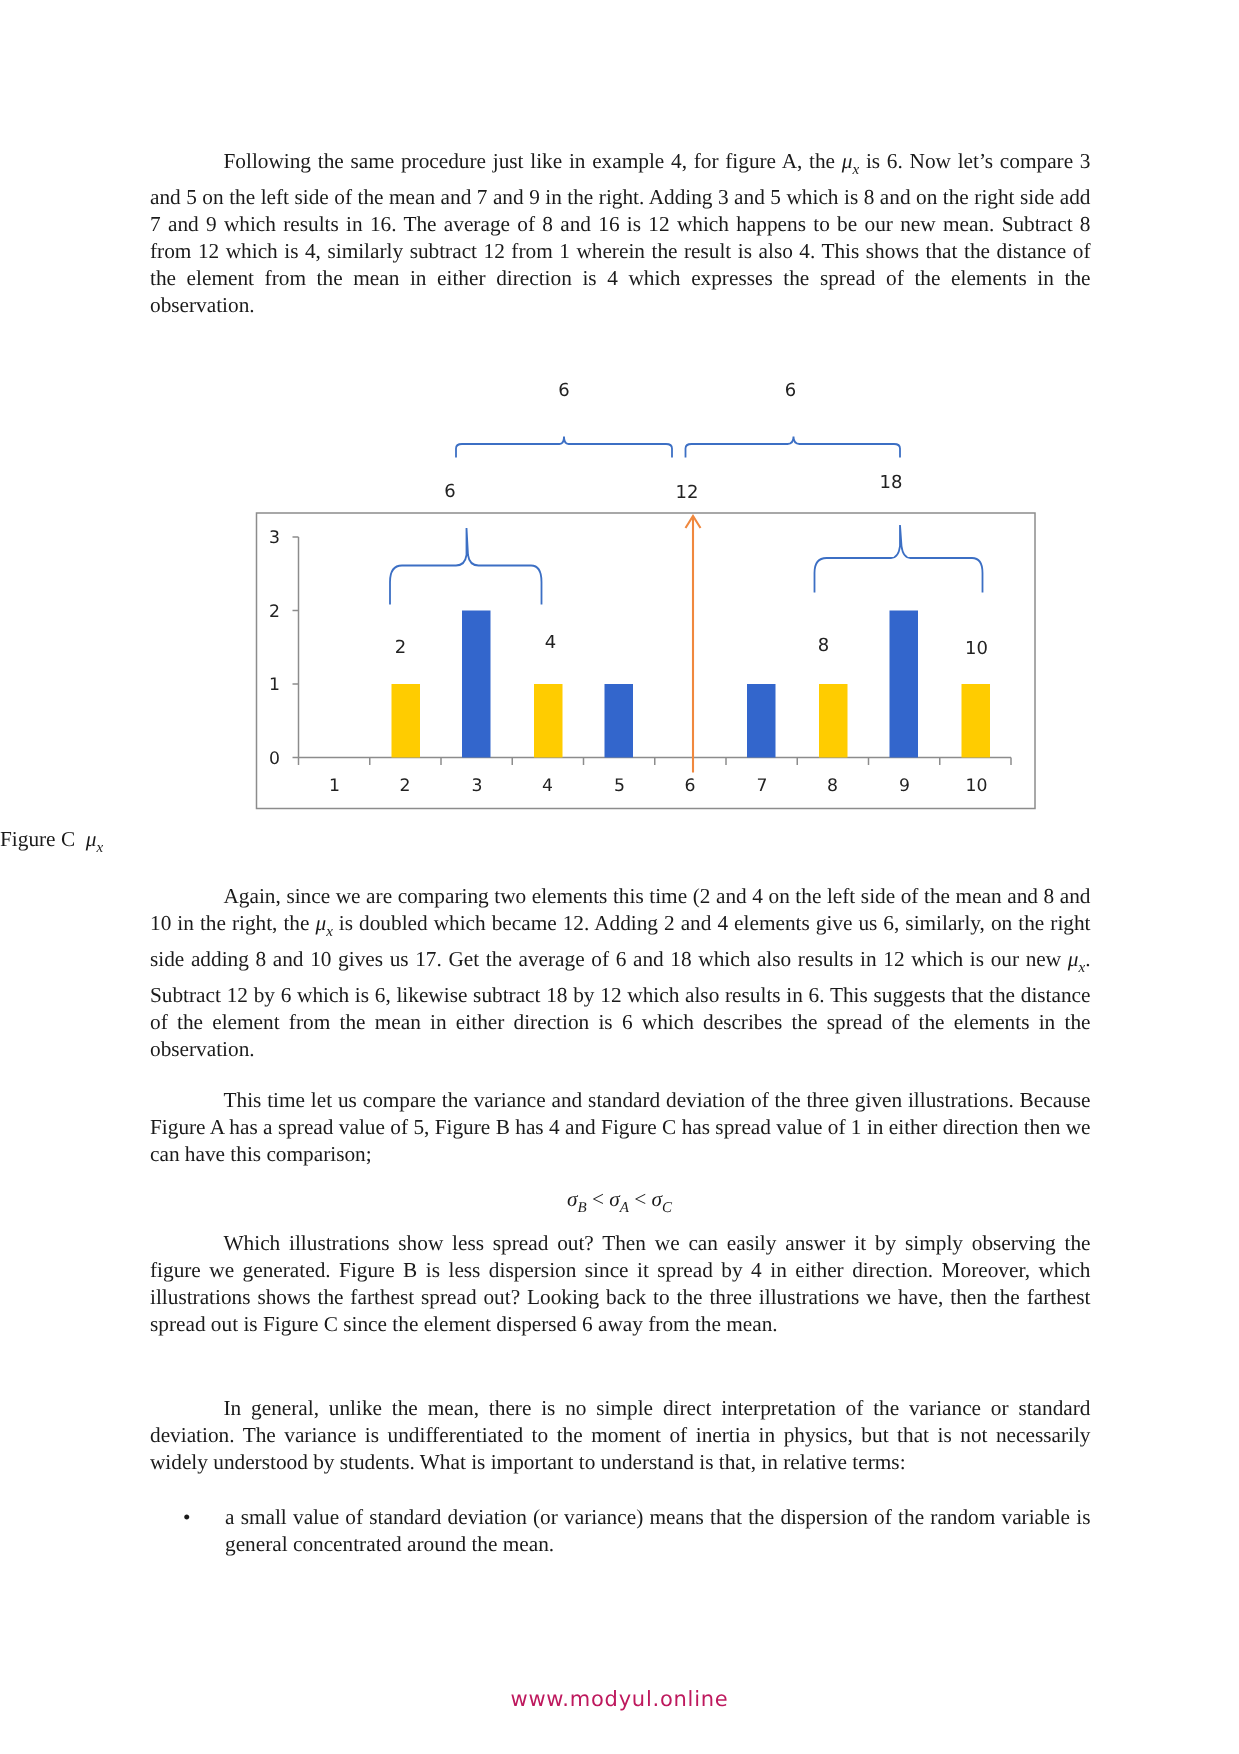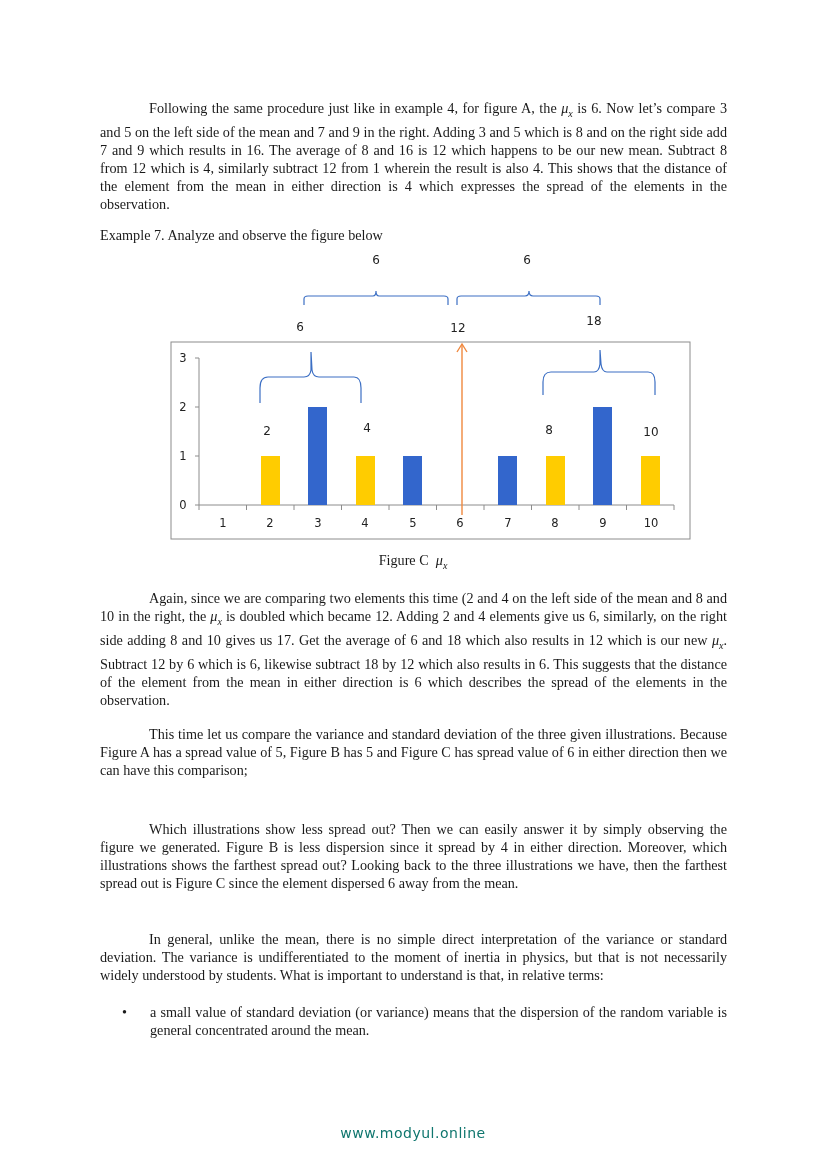--- a/index.html
+++ b/index.html
@@ -5,43 +5,42 @@
   html, body { margin: 0; padding: 0; background: #ffffff; }
   body { width: 826px; height: 1169px; position: relative; overflow: hidden;
          font-family: "DejaVu Serif", "Liberation Serif", serif; color: #1a1a1a; }
   .page { position: absolute; left: 0; top: 0; width: 826px; height: 1169px; }
   .para { position: absolute; left: 100px; width: 627px; font-size: 14.2px; line-height: 18px;
           text-align: justify; font-family: Liberation Serif, serif; }
   .para .indent { display: inline-block; width: 49px; }
   .plain { position: absolute; left: 100px; font-size: 14.2px; line-height: 18px;
            font-family: "Liberation Serif", "DejaVu Serif", serif; }
   .math { font-style: italic; }
-  .caption { position: absolute; left: 0; width: 826px; text-align: center; top: 552px;
+  .caption { position: absolute; left: 0; width: 826px; text-align: left; top: 552px;
              font-size: 14.2px; font-family: "Liberation Serif", "DejaVu Serif", serif; }
   .equation { position: absolute; left: 0; width: 826px; text-align: center; top: 792px;
               font-size: 14.2px; font-family: "Liberation Serif", "DejaVu Serif", serif; }
   .bullet-item { position: absolute; left: 100px; width: 627px; top: 1003px; font-size: 14.2px;
                  line-height: 18px; font-family: "Liberation Serif", "DejaVu Serif", serif; }
   .bullet-item .dot { position: absolute; left: 22px; top: 0; }
   .bullet-item .txt { position: absolute; left: 50px; width: 577px; text-align: justify; }
   .pagenum { position: absolute; left: 0; width: 826px; text-align: center; top: 1100px; font-size: 14px;
              font-family: "Liberation Serif", "DejaVu Serif", serif; }
   .watermark { position: absolute; left: 0; width: 826px; text-align: center; top: 1125px; font-size: 14px;
-               color: #0f766e; letter-spacing: 0.5px; font-family: "DejaVu Sans", "Liberation Sans", sans-serif; }
+               color: #be185d; letter-spacing: 0.5px; font-family: "DejaVu Sans", "Liberation Sans", sans-serif; }
   svg text { font-family: "DejaVu Sans", "Liberation Sans", sans-serif; }
   .figure-svg { position: absolute; left: 0; top: 0; }
 </style>
 </head>
 <body>
 
 <div class="page">
 
   <div class="para" style="top:99px;"><span class="indent"></span><span>Following the same procedure just like in example 4, for figure A, the </span><span class="math"><span>μ</span><sub style="font-size:10px;">x</sub></span><span> is 6. Now let’s compare 3 and 5 on the left side of the mean and 7 and 9 in the right. Adding 3 and 5 which is 8 and on the right side add 7 and 9 which results in 16. The average of 8 and 16 is 12 which happens to be our new mean. Subtract 8 from 12 which is 4, similarly subtract 12 from 1 wherein the result is also 4. This shows that the distance of the element from the mean in either direction is 4 which expresses the spread of the elements in the observation.</span></div>
 
-  <div class="plain" style="top:226px;">Example 7.  Analyze and observe the figure below</div>
 
   <svg class="figure-svg" width="826" height="560">
 
     <text x="376" y="264" font-size="12" fill="#222" text-anchor="middle">6</text>
     <text x="527" y="264" font-size="12" fill="#222" text-anchor="middle">6</text>
 
     <path d="M304,305 L304,299 Q304,296 308,296 L373,296 Q376,296 376,291 Q376,296 379,296 L444,296 Q448,296 448,299 L448,305" fill="none" stroke="#3C6FC4" stroke-width="1.2"></path>
     <path d="M457,305 L457,299 Q457,296 461,296 L525,296 Q529,296 529,291 Q529,296 533,296 L596,296 Q600,296 600,299 L600,305" fill="none" stroke="#3C6FC4" stroke-width="1.2"></path>
 
     <text x="300" y="331" font-size="12" fill="#222" text-anchor="middle">6</text>
@@ -105,22 +104,23 @@
     <path d="M543,395 L543,382 Q543,372 551,372 L594,372 Q599,372 600,364 L600,350 L601,364 Q602,372 607,372 L648,372 Q655,372 655,382 L655,395" fill="none" stroke="#3C6FC4" stroke-width="1.2"></path>
 
     <line x1="462" y1="515" x2="462" y2="344" stroke="#F0883E" stroke-width="1.4"></line>
     <path d="M457,352 L462,344 L467,352" fill="none" stroke="#F0883E" stroke-width="1.4"></path>
   </svg>
 
   <div class="caption"><span>Figure C</span>&nbsp;&nbsp;<span class="math"><span>μ</span><sub style="font-size:10px;">x</sub></span></div>
 
   <div class="para" style="top:589px;"><span class="indent"></span><span>Again, since we are comparing two elements this time (2 and 4 on the left side of the mean and 8 and 10 in the right, the </span><span class="math"><span>μ</span><sub style="font-size:10px;">x</sub></span><span> is doubled which became 12. Adding 2 and 4 elements give us 6, similarly, on the right side adding 8 and 10 gives us 17. Get the average of 6 and 18 which also results in 12 which is our new </span><span class="math"><span>μ</span><sub style="font-size:10px;">x</sub></span><span>. Subtract 12 by 6 which is 6, likewise subtract 18 by 12 which also results in 6. This suggests that the distance of the element from the mean in either direction is 6 which describes the spread of the elements in the observation.</span></div>
 
-  <div class="para" style="top:725px;"><span class="indent"></span><span>This time let us compare the variance and standard deviation of the three given illustrations. Because Figure A has a spread value of 5, Figure B has 5 and Figure C has spread value of 6 in either direction then we can have this comparison;</span></div>
+  <div class="para" style="top:725px;"><span class="indent"></span><span>This time let us compare the variance and standard deviation of the three given illustrations. Because Figure A has a spread value of 5, Figure B has 4 and Figure C has spread value of 1 in either direction then we can have this comparison;</span></div>
 
+  <div class="equation"><span class="math"><span>σ</span><sub style="font-size:10px;">B</sub></span><span> &lt; </span><span class="math"><span>σ</span><sub style="font-size:10px;">A</sub></span><span> &lt; </span><span class="math"><span>σ</span><sub style="font-size:10px;">C</sub></span></div>
 
   <div class="para" style="top:820px;"><span class="indent"></span><span>Which illustrations show less spread out? Then we can easily answer it by simply observing the figure we generated. Figure B is less dispersion since it spread by 4 in either direction. Moreover, which illustrations shows the farthest spread out? Looking back to the three illustrations we have, then the farthest spread out is Figure C since the element dispersed 6 away from the mean.</span></div>
 
   <div class="para" style="top:930px;"><span class="indent"></span><span>In general, unlike the mean, there is no simple direct interpretation of the variance or standard deviation. The variance is undifferentiated to the moment of inertia in physics, but that is not necessarily widely understood by students. What is important to understand is that, in relative terms:</span></div>
 
   <div class="bullet-item">
     <span class="dot">•</span>
     <span class="txt">a small value of standard deviation (or variance) means that the dispersion of the random variable is general concentrated around the mean.</span>
   </div>
 

